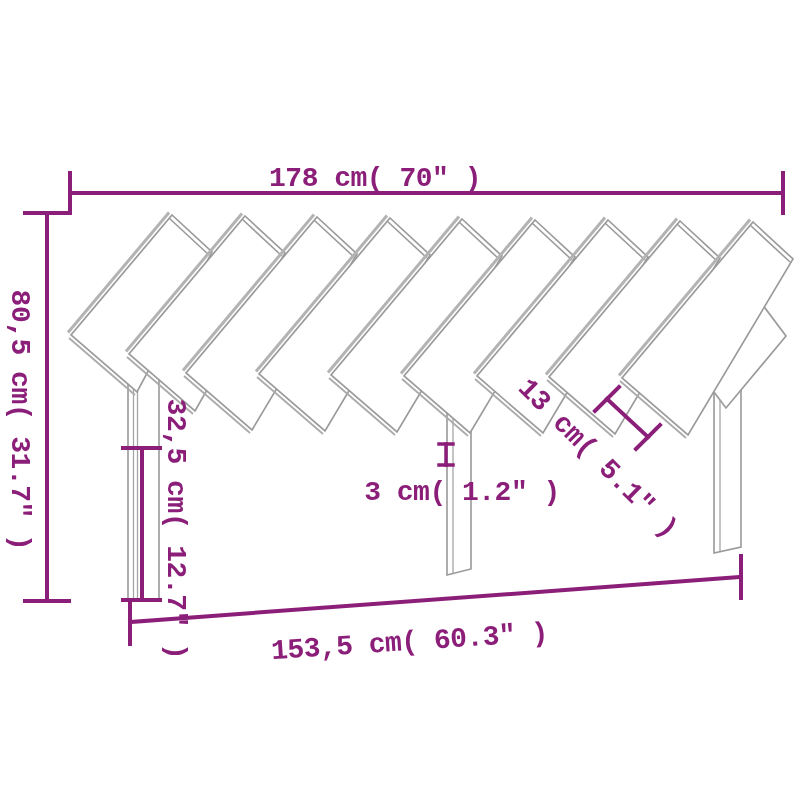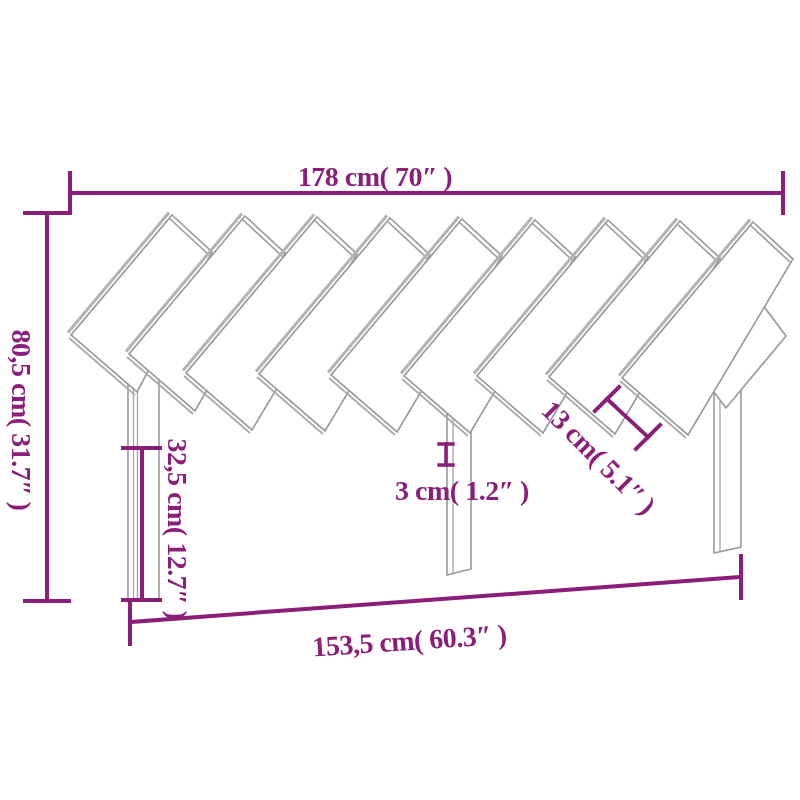--- a/index.html
+++ b/index.html
@@ -1,17 +1,17 @@
 <!DOCTYPE html>
 <html><head>
 <meta charset="utf-8">
 <style>
   html,body{margin:0;padding:0;background:#ffffff;}
   #stage{position:relative;width:800px;height:800px;background:#ffffff;overflow:hidden;
-         font-family:Liberation Serif, serif;}
+         font-family:Liberation Mono, monospace;}
   svg{display:block;}
   .slat{fill:#ffffff;stroke:#9b9b9b;stroke-width:1.7;}
   .edge-strip{stroke:#b3b3b3;stroke-width:3;fill:none;}
   .edge-double{stroke:#9b9b9b;stroke-width:1.6;fill:none;}
   .cut-double{stroke:#ababab;stroke-width:1.8;fill:none;}
   .leg{fill:#ffffff;stroke:#999999;stroke-width:1.6;}
   .legline{stroke:#a5a5a5;stroke-width:1.3;fill:none;}
   .dimline{stroke:#8b1e78;stroke-width:4;fill:none;stroke-linecap:square;}
   .dimline-sm{stroke:#8b1e78;stroke-width:3.5;fill:none;stroke-linecap:square;}
   .dim{font-weight:bold;font-size:28px;fill:#8b1e78;letter-spacing:-0.5px;}

